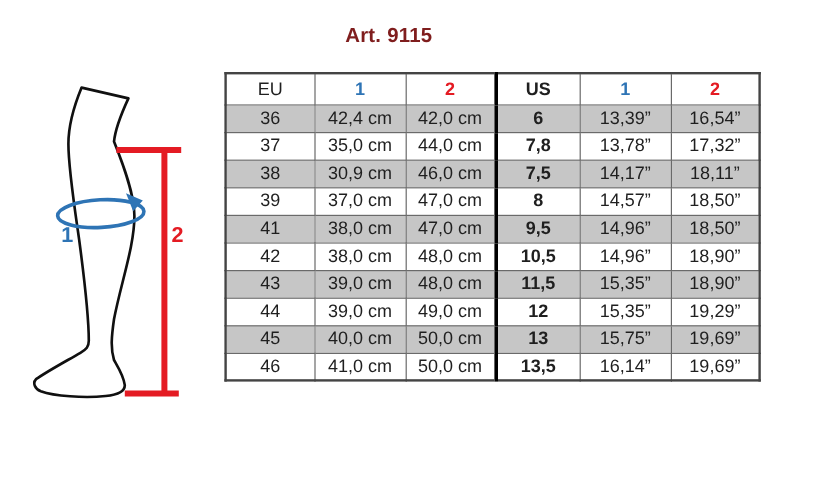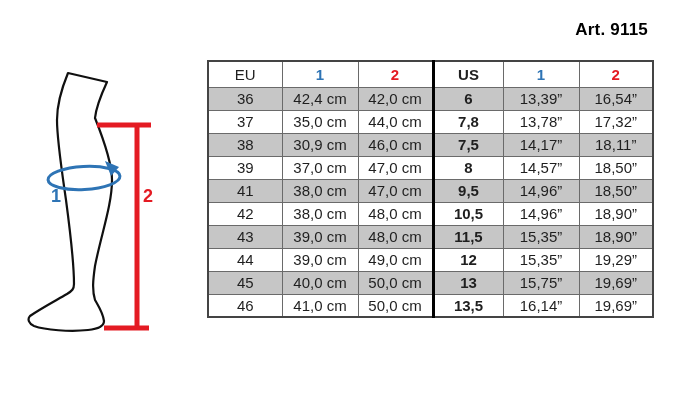--- a/index.html
+++ b/index.html
@@ -15,24 +15,24 @@
   body {
     width: 680px; height: 410px;
     background: #ffffff;
     font-family: "Liberation Sans", sans-serif;
     position: relative;
     overflow: hidden;
   }
   .page-title {
     position: absolute;
     top: 20px; left: 0; width: 648px;
-    text-align: right;
+    text-align: center;
     font-size: 17px;
     font-weight: bold;
-    color: #000000;
+    color: #7f1d1d;
     letter-spacing: 0.2px;
   }
   .leg-svg {
     position: absolute;
     left: 0; top: 0;
     width: 185px; height: 410px;
   }
   .leg-outline {
     fill: #ffffff;
     stroke: #101010;
@@ -53,21 +53,20 @@
   .lbl { font-family: "Liberation Sans", sans-serif; font-weight: bold; font-size: 18px; text-anchor: middle; }
   .lbl-circ { fill: var(--blue); }
   .lbl-height { fill: var(--red); }
 
   table.size-chart {
     position: absolute;
     left: 187px; top: 60px;
     border-collapse: collapse;
     table-layout: fixed;
     border: 2px solid var(--grid-outer);
-    margin-left: 20px;
   }
   .size-chart th, .size-chart td {
     border: 1px solid var(--grid);
     text-align: center;
     vertical-align: middle;
     padding: 0;
     font-size: 15px;
     color: var(--ink);
     white-space: nowrap;
     overflow: hidden;

